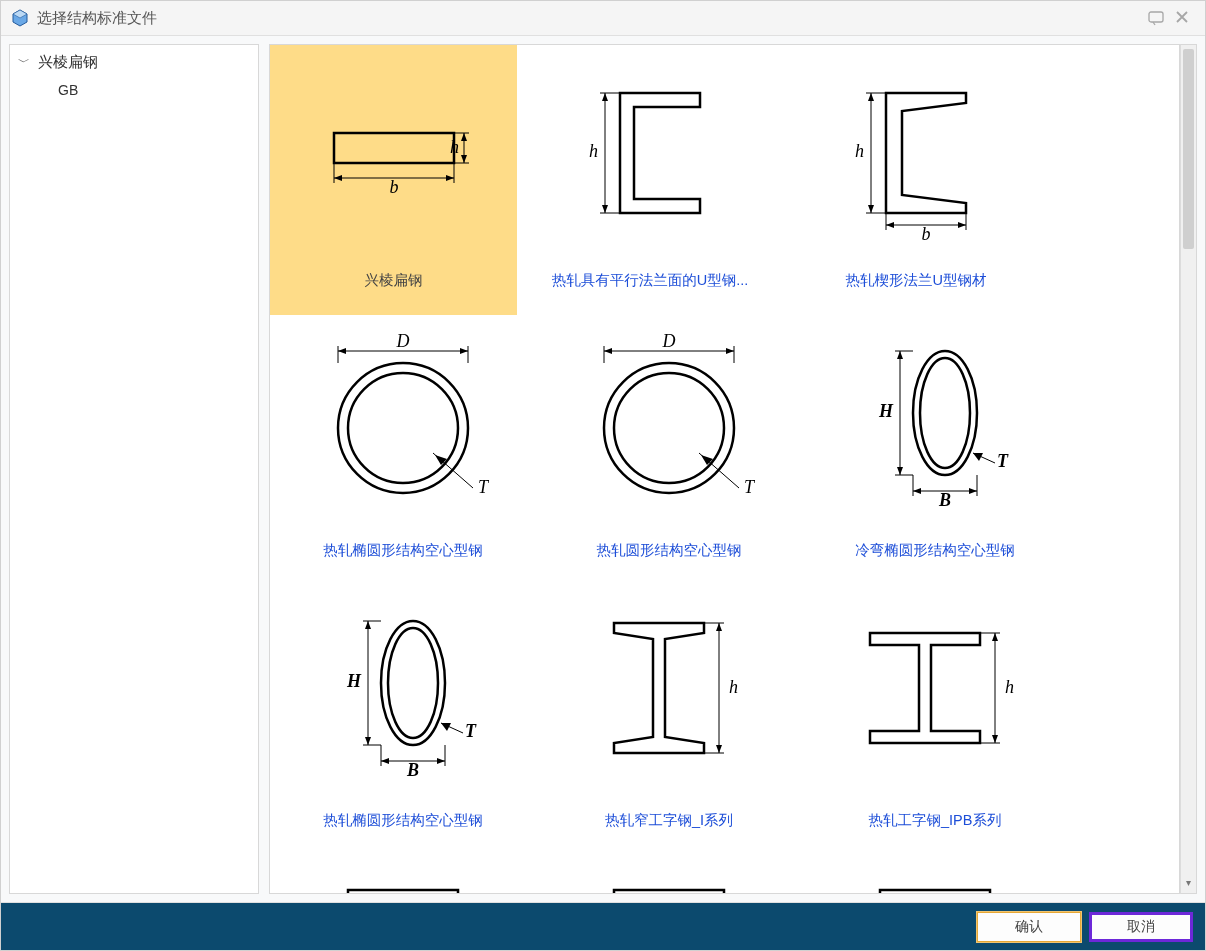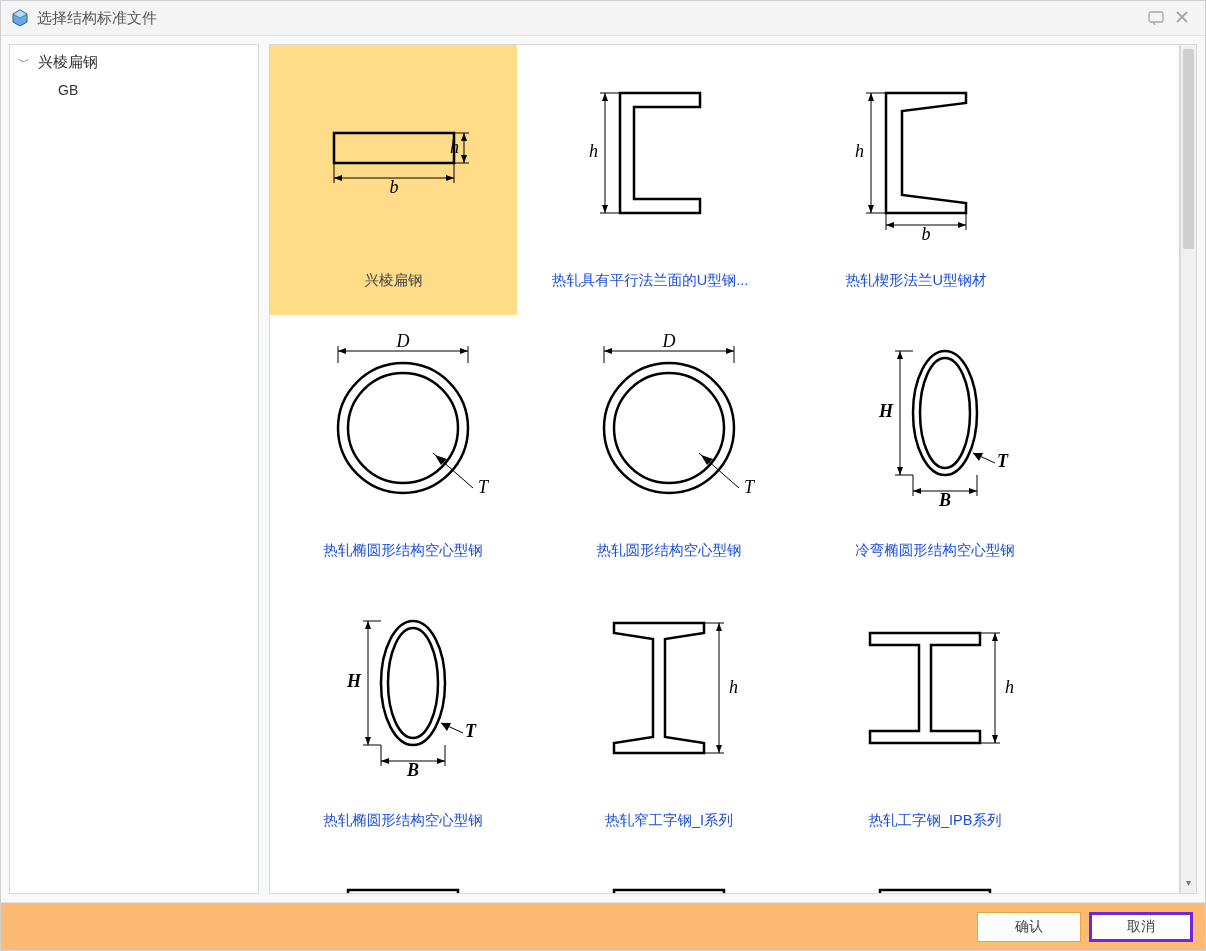--- a/index.html
+++ b/index.html
@@ -29,21 +29,21 @@
   .card { width:266px; height:270px; display:flex; flex-direction:column; align-items:center; justify-content:flex-start; cursor:pointer; padding-top:10px; }
   .card .thumb { width:180px; height:180px; display:flex; align-items:center; justify-content:center; margin-top:8px; }
   .card .caption { margin-top:28px; font-size:14.5px; color:#1d4ed8; text-align:center; }
   .card.selected { background:#fedc88; width:247px; margin:0; }
   .card.selected .caption { color:#444;font-family:Liberation Mono, monospace; }
   .vscroll { width:17px; background:#f0f0f0; border-left:1px solid #dcdcdc; border-top:1px solid #d8d8d8; border-right:1px solid #d8d8d8; border-bottom:1px solid #d8d8d8; position:relative; }
   .vscroll .thumb-bar { position:absolute; left:2px; right:2px; top:4px; height:200px; background:#cfcfcf; border-radius:2px; }
   .vscroll .arrow { position:absolute; left:0; right:0; height:16px; text-align:center; font-size:10px; color:#777; }
   .vscroll .arrow.dn { bottom:0; }
 
-  .footer { height:48px; border-top:1px solid #e0e0e0; background:#fdba74; display:flex; align-items:center; justify-content:flex-end; padding:0 12px; gap:8px; }
+  .footer { height:48px; border-top:1px solid #e0e0e0; background:#0c4a6e; display:flex; align-items:center; justify-content:flex-end; padding:0 12px; gap:8px; }
   .btn { min-width:104px; height:30px; border:3px solid #6d28d9; background:#fdfdfd; display:flex; align-items:center; justify-content:center; font-size:14px; color:#444; cursor:pointer; }
   .btn.primary { border:1px solid #e6a836; outline:1px solid #f0c470; }
 
   svg { overflow:visible; }
   .dim-text { font-family:"Times New Roman",serif; font-style:italic; font-size:18px; }
 </style>
 </head>
 <body>
 
 <div class="window">

